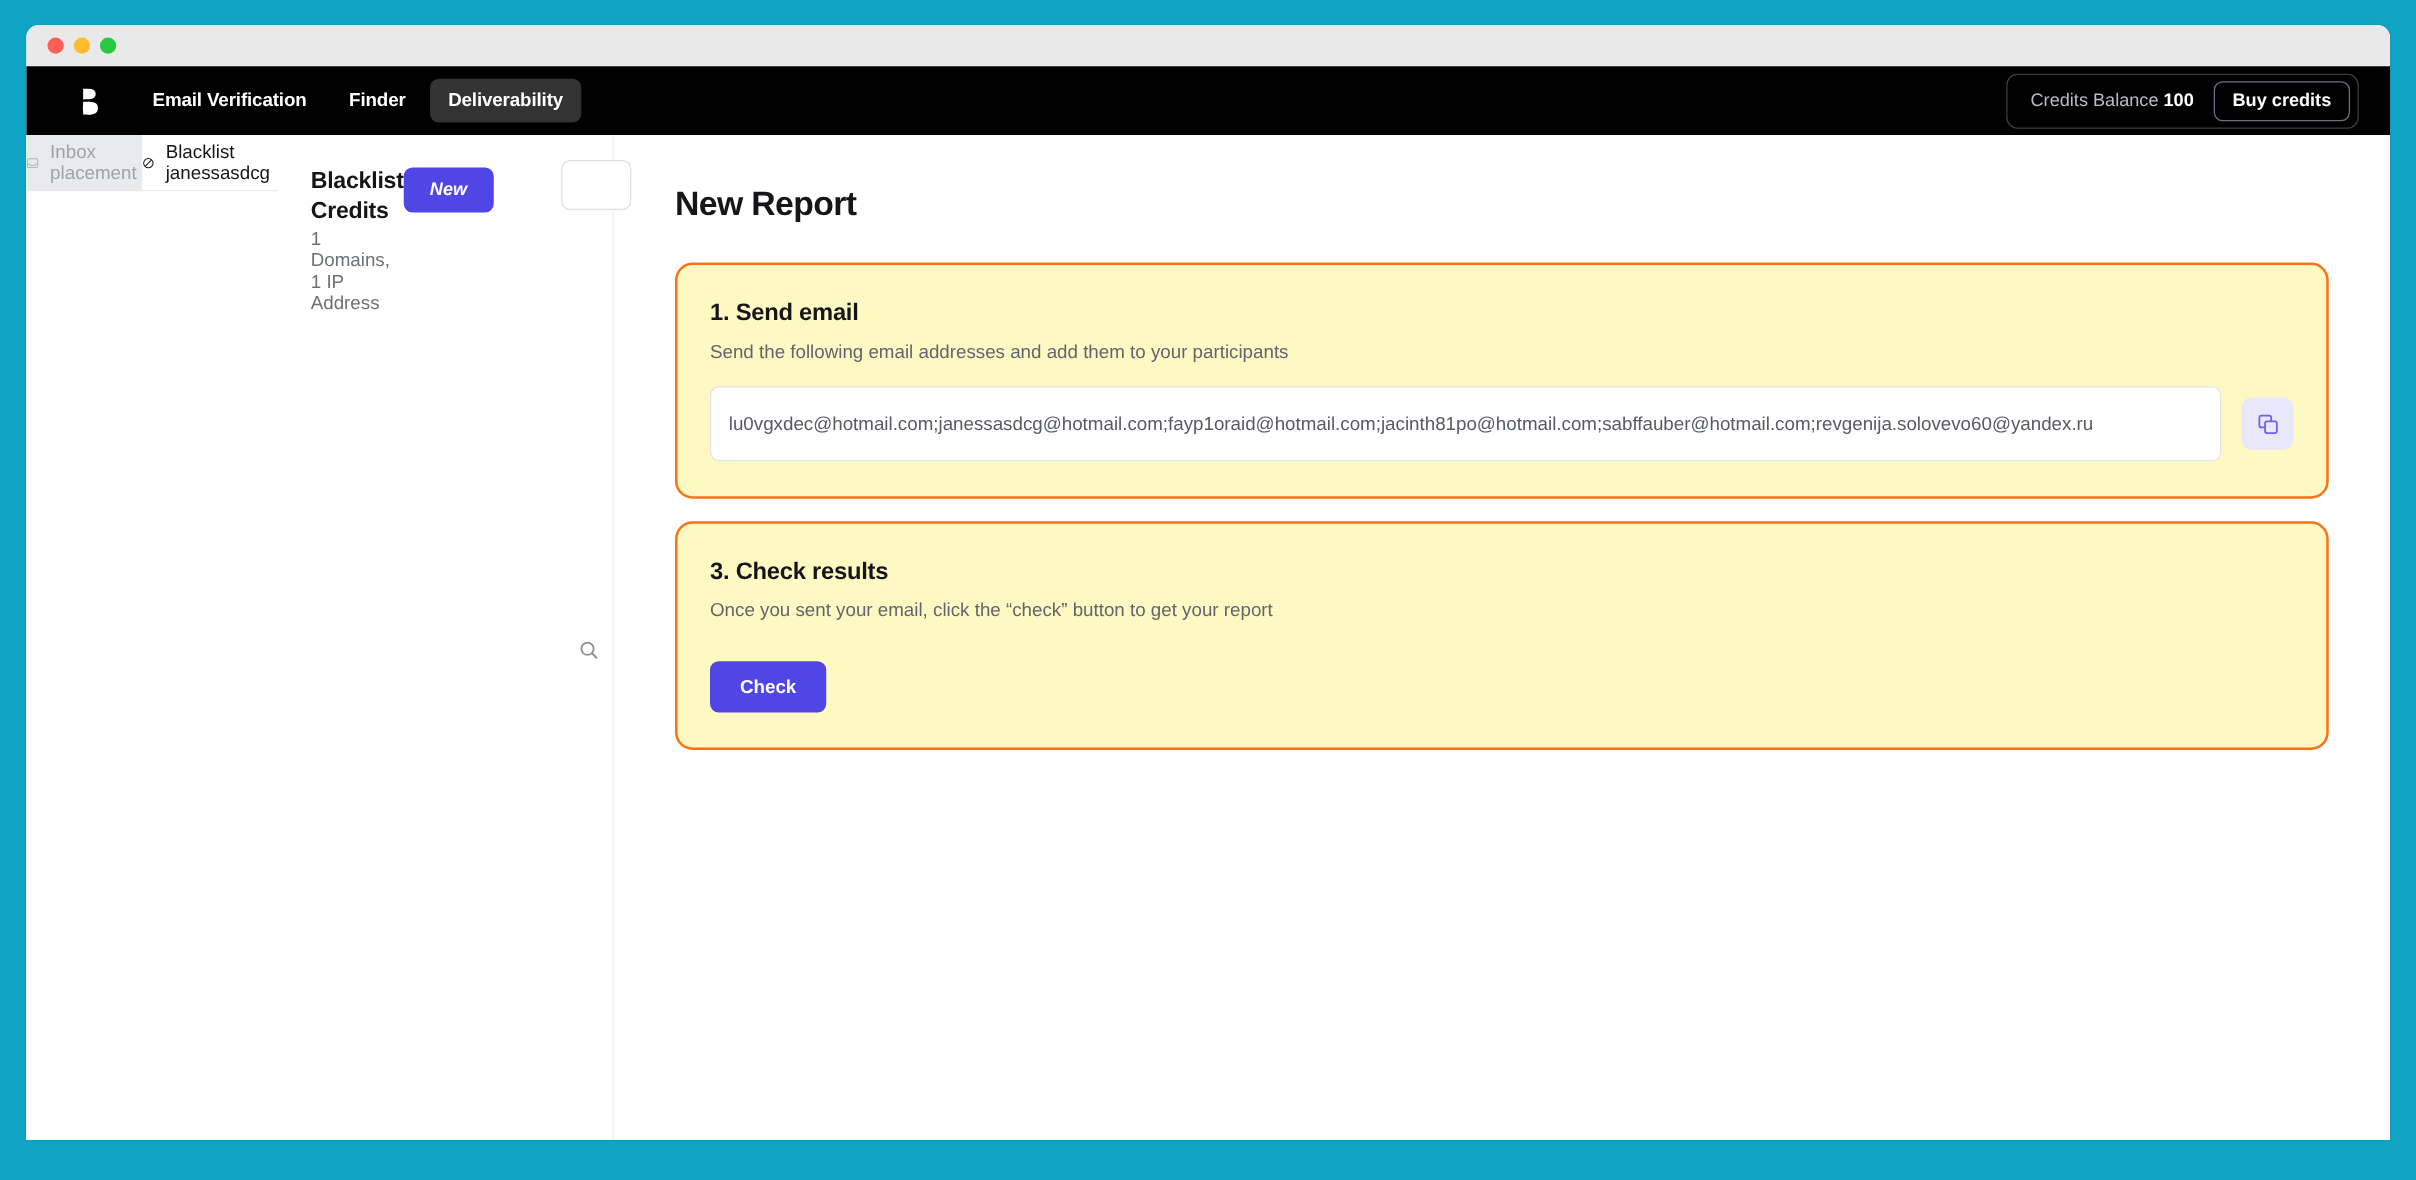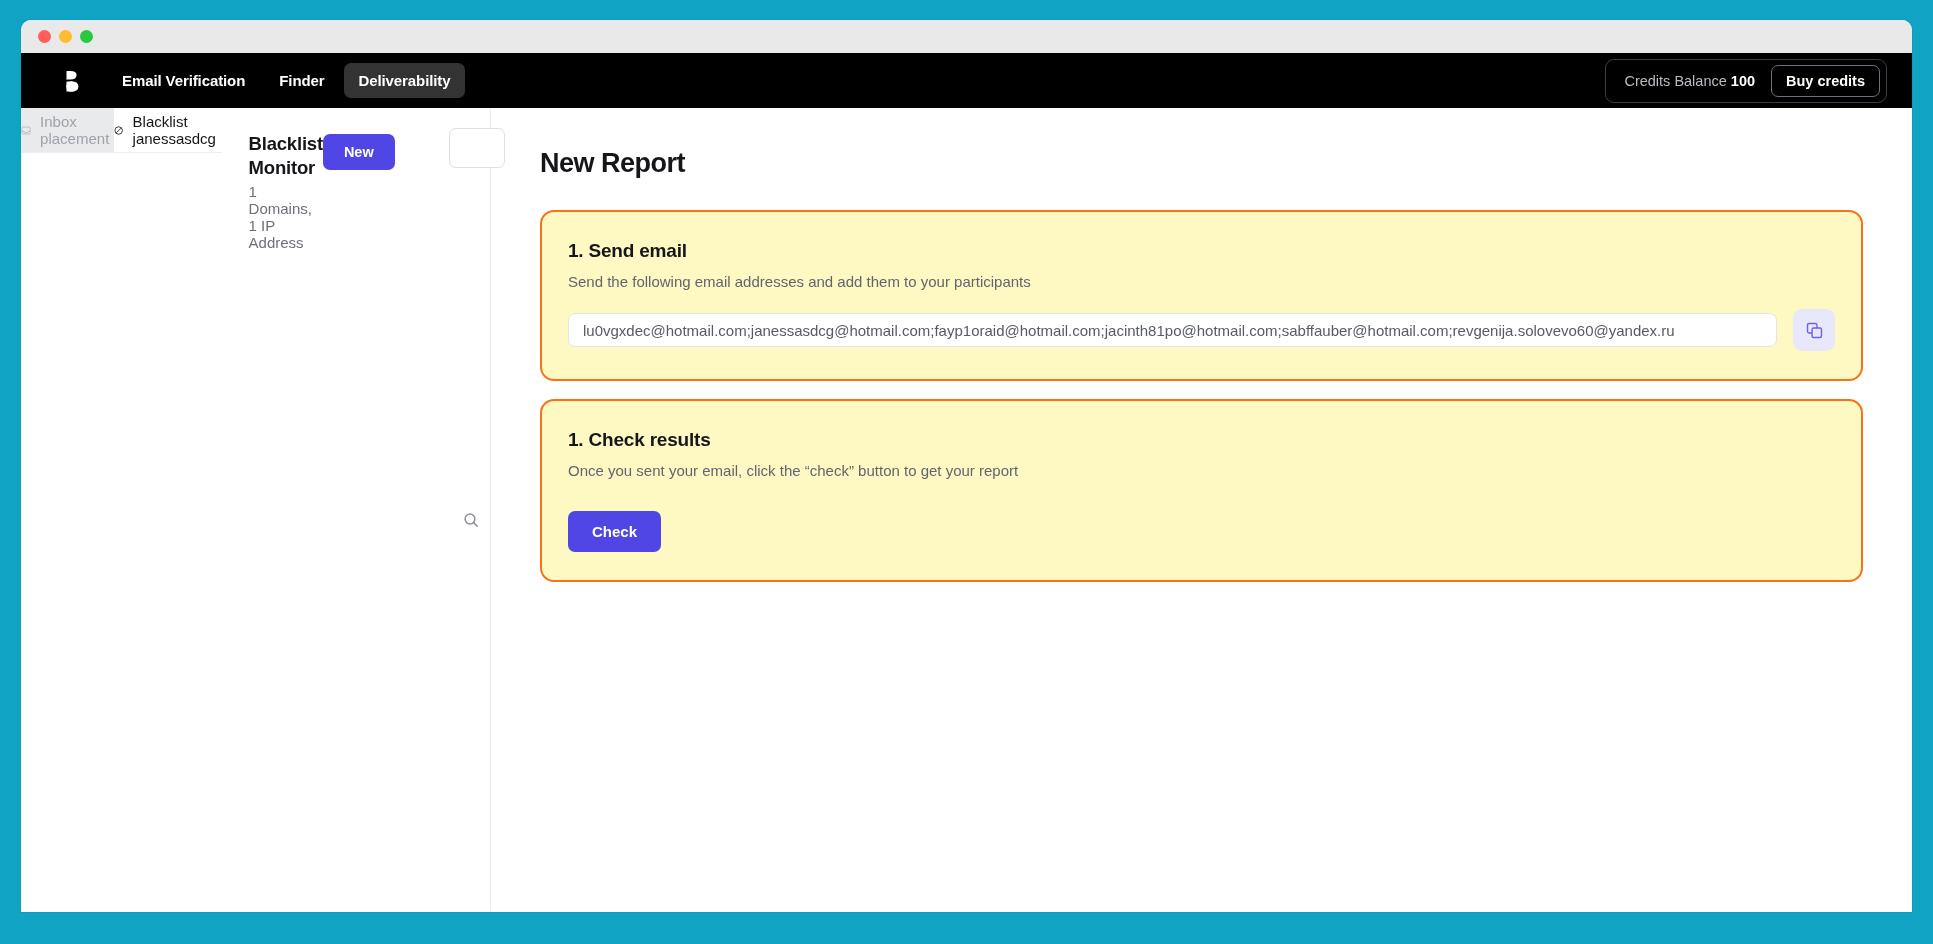--- a/index.html
+++ b/index.html
@@ -188,20 +188,21 @@
     background: #4f46e5;
     color: #ffffff;
     border: none;
     border-radius: 7px;
     font-size: 14.5px;
     font-weight: 700;
     padding: 10px 21px;
     cursor: pointer;
     font-family: inherit;
     margin-top: 2px;
+    font-style: italic;
   }
 
   .search-wrap {
     margin: 20px 27px 0 27px;
     position: relative;
   }
   .search-input {
     width: 100%;
     height: 40px;
     border: 1px solid #dddfe4;
@@ -283,21 +284,21 @@
     margin-top: 11px;
   }
   .email-row {
     display: flex;
     align-items: center;
     gap: 16px;
     margin-top: 19px;
   }
   .email-input {
     flex: 1;
-    height: 34px;
+    height: 60px;
     border: 1px solid #e3e4e8;
     border-radius: 7px;
     padding: 0 14px;
     font-size: 15px;
     font-family: inherit;
     color: #585b65;
     outline: none;
     background: #ffffff;
     min-width: 0;
     text-overflow: clip;
@@ -379,21 +380,21 @@
             <svg width="15" height="15" viewBox="0 0 16 16" fill="none">
               <circle cx="8" cy="8" r="6.4" stroke="#15161a" stroke-width="1.4"></circle>
               <line x1="3.6" y1="12.4" x2="12.4" y2="3.6" stroke="#15161a" stroke-width="1.4"></line>
             </svg>
             <span>Blacklist janessasdcg</span>
           </div>
         </div>
 
         <div class="side-head">
           <div class="side-head-text">
-            <div class="side-title">Blacklist Monitor</div>
+            <div class="side-title">Blacklist Credits</div>
             <div class="side-sub">1 Domains, 1 IP Address</div>
           </div>
           <button class="new-btn">New</button>
         </div>
 
         <div class="search-wrap">
           <svg class="search-icon" width="16" height="16" viewBox="0 0 16 16" fill="none">
             <circle cx="7" cy="7" r="4.9" stroke="#8d9099" stroke-width="1.5"></circle>
             <line x1="10.6" y1="10.6" x2="14.2" y2="14.2" stroke="#8d9099" stroke-width="1.5" stroke-linecap="round"></line>
           </svg>
@@ -415,21 +416,21 @@
             <button class="copy-btn">
               <svg width="17" height="17" viewBox="0 0 18 18" fill="none">
                 <rect x="1.6" y="1.6" width="10" height="10" rx="1.7" stroke="#6b63e8" stroke-width="1.5"></rect>
                 <rect x="6.4" y="6.4" width="10" height="10" rx="1.7" stroke="#6b63e8" stroke-width="1.5" fill="#e8e7fb"></rect>
               </svg>
             </button>
           </div>
         </div>
 
         <div class="card">
-          <div class="card-title">1. Check results</div>
+          <div class="card-title">3. Check results</div>
           <div class="card-desc">Once you sent your email, click the “check” button to get your report</div>
           <button class="check-btn">Check</button>
         </div>
       </div>
 
     </div>
   </div>
 </div>
 
 </body></html>

